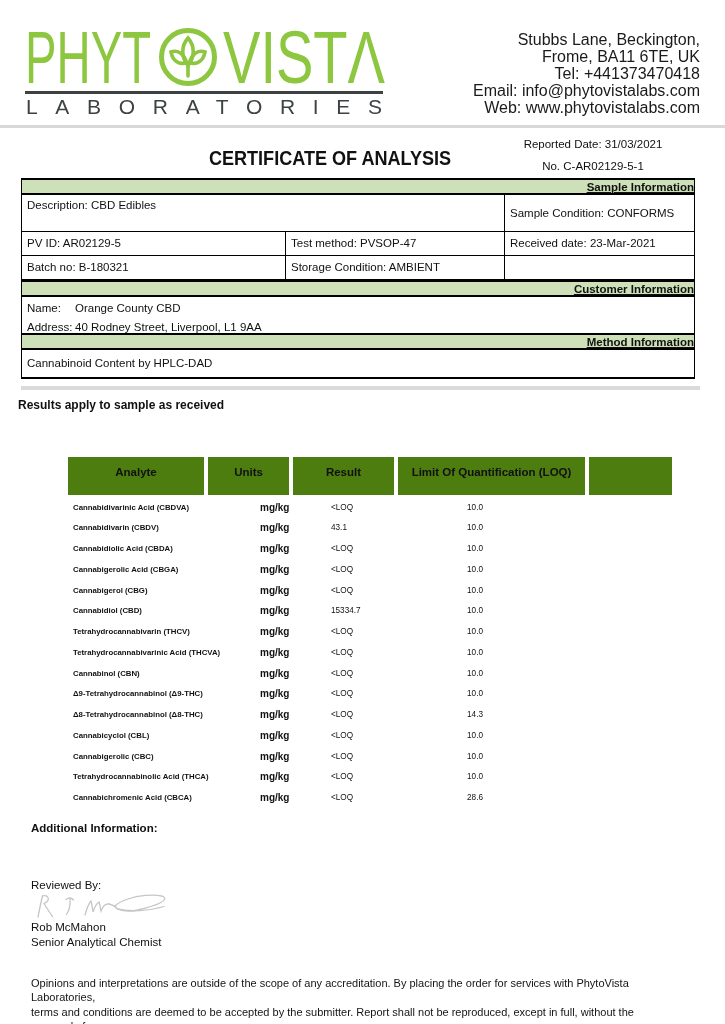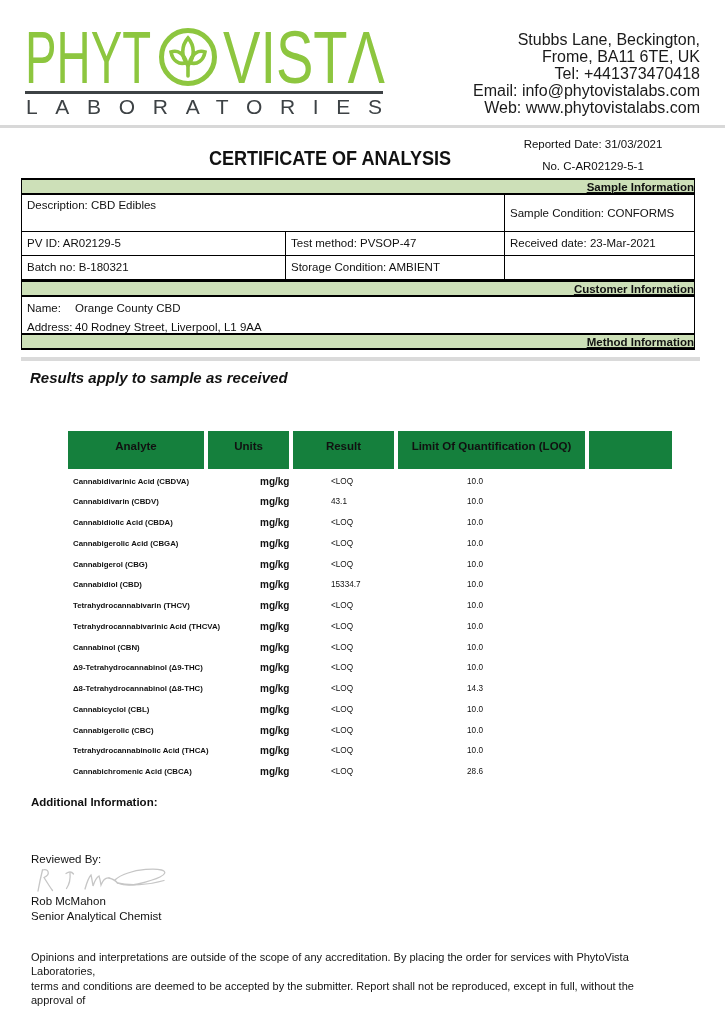--- a/index.html
+++ b/index.html
@@ -44,26 +44,26 @@
   .row-3col { height:24px; }
   .w1 { width:264px; } .w2 { width:219px; } .w3 { flex:1; }
   .cust-cell { height:36px; font-size:11.5px; padding:4px 0 0 5px; }
   .cust-line { margin-top:1px; }
   .cust-line + .cust-line { margin-top:7px; }
   .lbl { display:inline-block; width:48px; }
   .method-cell { height:29px; border-bottom:2px solid #000; display:flex; align-items:center;
     font-size:11.5px; padding-left:5px; }
 
   .gray-bar { margin:7px 0 0 21px; width:679px; height:4px; background:#dadada; }
-  .results-note { margin:8px 0 0 30px; font-size:15px; font-weight:bold; font-style:italic; }
+  .results-note { margin:8px 0 0 18px; font-size:12px; font-weight:bold; }
 
   
   .results-table { margin-top:45px; margin-left:68px; width:608px; }
   .rt-head { display:flex; gap:4px; }
-  .h-cell { background:#15803d; height:38px; font-size:11.5px; font-weight:bold;
+  .h-cell { background:#4d7c0f; height:38px; font-size:11.5px; font-weight:bold;
     text-align:center; padding-top:9px; }
   .hc1 { width:136px; } .hc2 { width:81px; } .hc3 { width:101px; } .hc4 { width:187px; } .hc5 { width:83px; }
   .rt-body { margin-top:3px; }
   .r-row { position:relative; height:20.75px; }
   .r-row span { position:absolute; top:0; line-height:20.75px; white-space:nowrap; }
   .r-analyte { left:5px;  font-size:7.8px; font-weight:bold; }
   .r-units   { left:192px; font-size:10px; font-weight:bold; }
   .r-result  { left:263px; font-size:8.2px; }
   .r-loq     { left:357px; width:100px; text-align:center; font-size:8.2px; }
 
@@ -142,20 +142,21 @@
       <div class="cust-line">
         <span class="lbl">Name:</span><span>Orange County CBD</span>
       </div>
       <div class="cust-line">
         <span class="lbl">Address:</span><span>40 Rodney Street, Liverpool, L1 9AA</span>
       </div>
     </div>
 
     <div class="bar">Method Information</div>
 
+    <div class="method-cell">Cannabinoid Content by HPLC-DAD</div>
   </div>
 
   <div class="gray-bar"></div>
   <div class="results-note">Results apply to sample as received</div>
 
   <div class="results-table">
     <div class="rt-head">
       <div class="h-cell hc1">Analyte</div>
       <div class="h-cell hc2">Units</div>
       <div class="h-cell hc3">Result</div>

